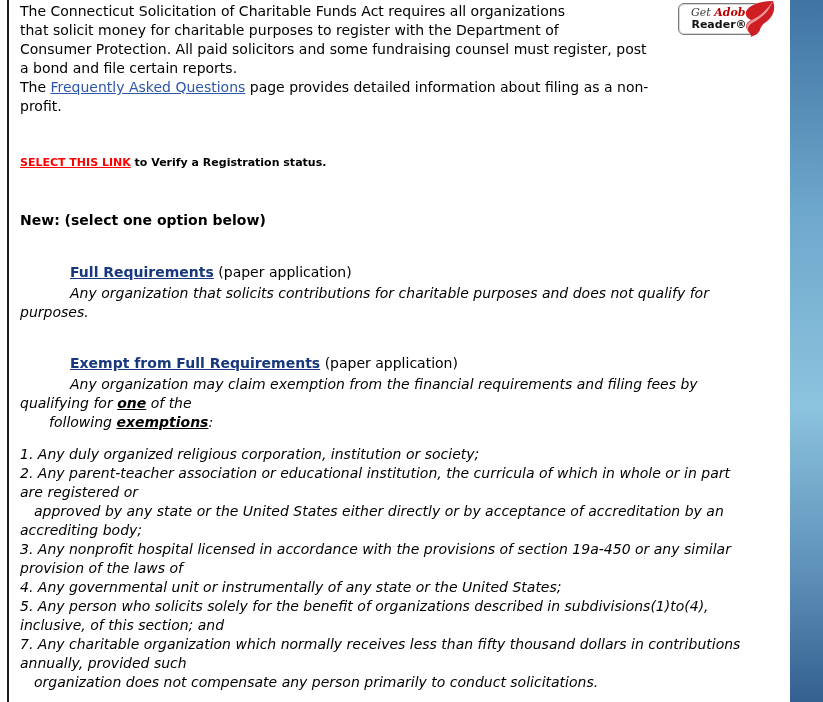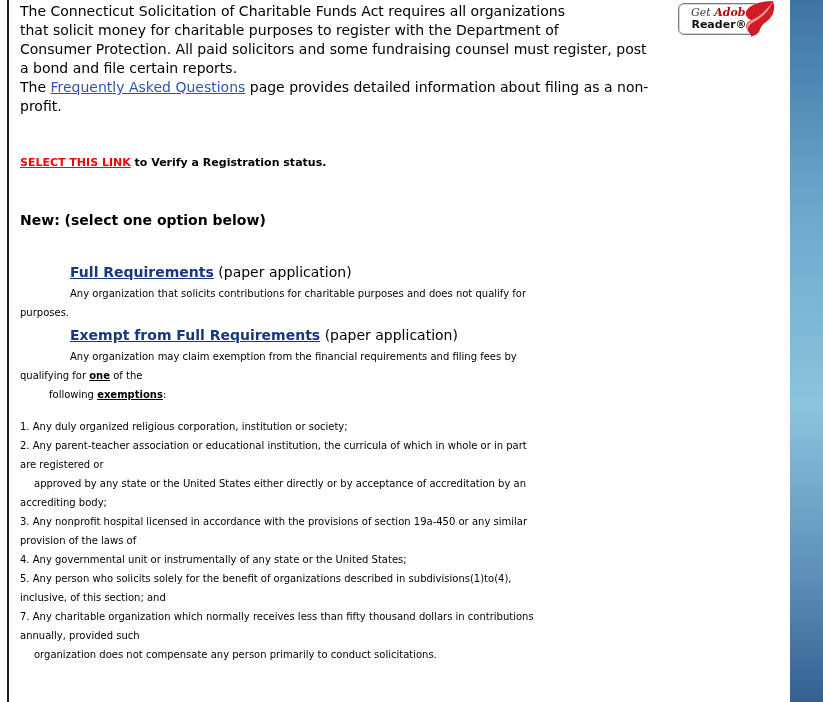--- a/index.html
+++ b/index.html
@@ -67,23 +67,23 @@
   #faq-para { }
   #verify-line { margin-top: 37px; font-size: 11px; line-height: 19px; font-weight: bold; }
   #new-heading { margin-top: 39px; font-size: 14px; line-height: 19px; font-weight: bold; }
 
   a.link-plain { color: #2d56a9; text-decoration: underline; cursor: pointer; }
   a.link-red { color: #ff0000; text-decoration: underline; cursor: pointer; }
   a.link-navy { color: #17387e; text-decoration: underline; font-weight: bold; cursor: pointer; }
 
   .opt-link-line { font-size: 14px; line-height: 19px; padding-left: 50px; }
   #opt1-link-line { margin-top: 33px; }
-  #opt2-link-line { margin-top: 4px; }
+  #opt2-link-line { margin-top: 32px; }
   .opt-desc { margin-top: 2px; }
-  .bline { font-size: 10px; line-height: 19px; white-space: pre; }
+  .bline { font-size: 14px; line-height: 19px; white-space: pre; font-style: italic; }
   .ind-tab { padding-left: 50px; }
   .ind-mid { padding-left: 29px; }
   .ind-sp  { padding-left: 14px; }
   .uline { text-decoration: underline; }
 
   #exemption-list { margin-top: 13px; }
   #exemption-list .bline { white-space: normal; }
 </style>
 </head>
 <body>

